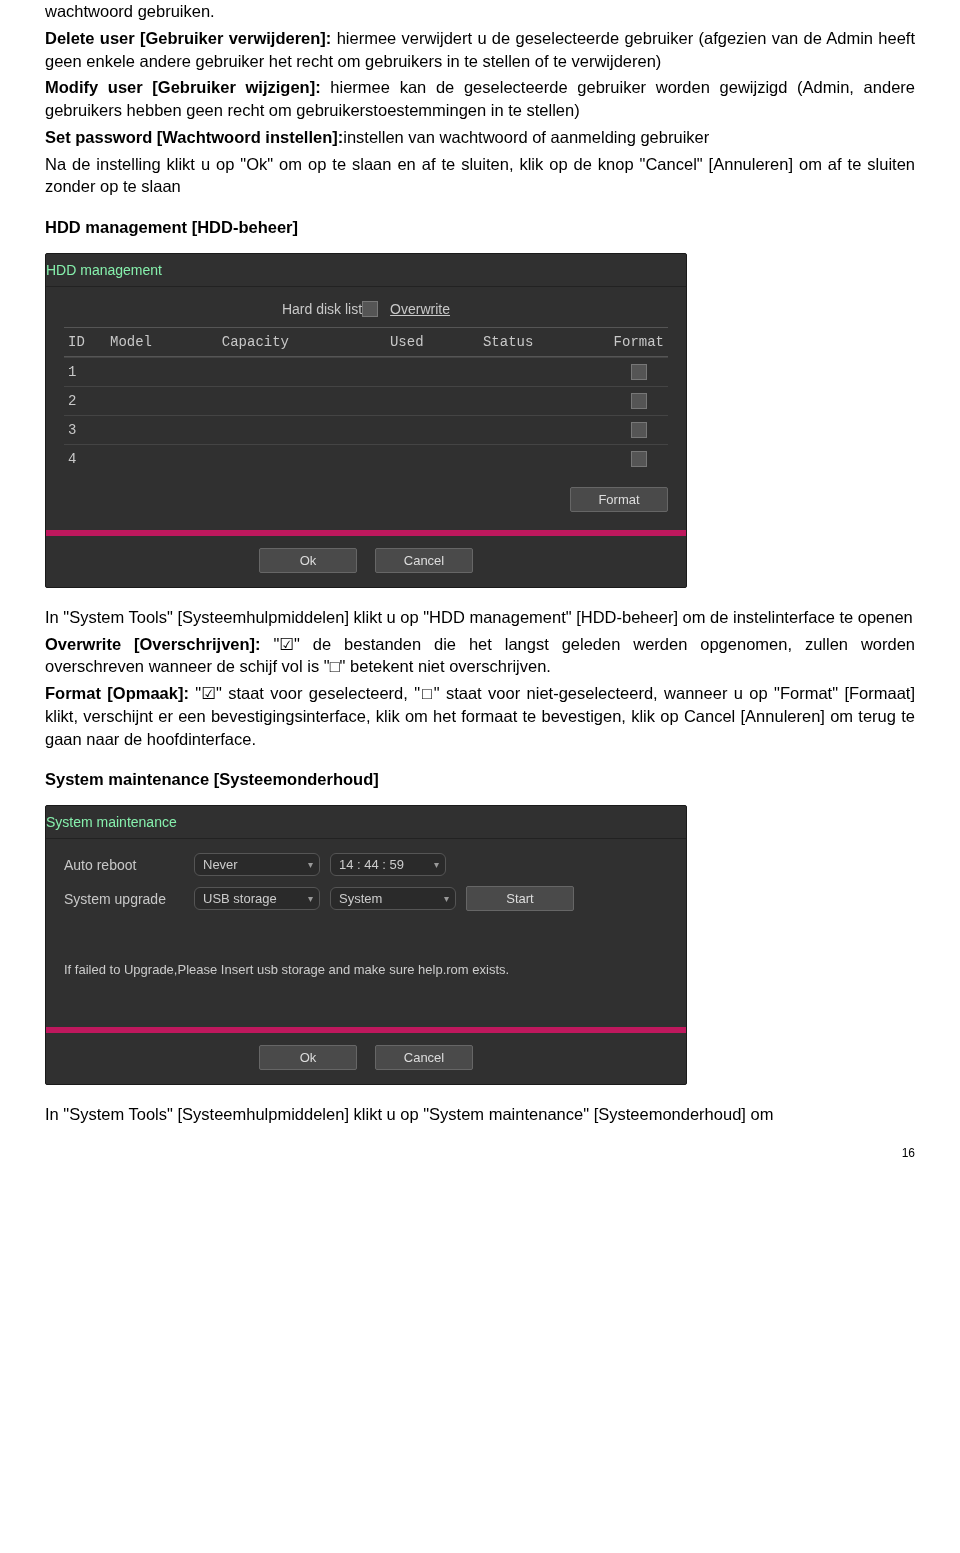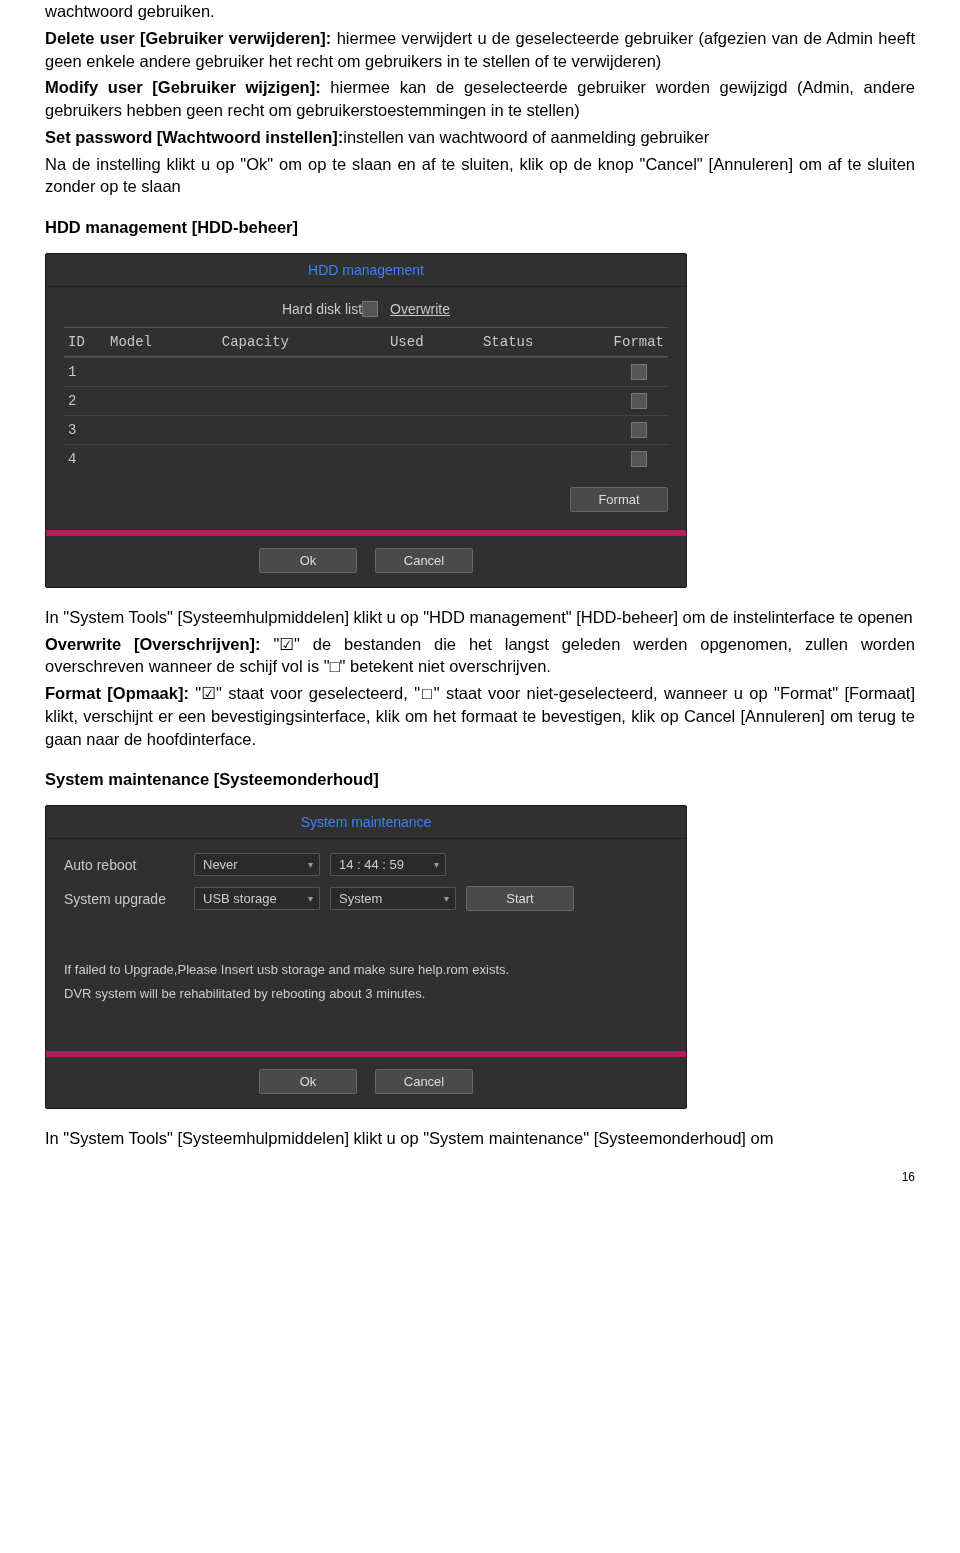--- a/index.html
+++ b/index.html
@@ -26,23 +26,23 @@
   .app-panel {
     background: #303030;
     color: #c8c8c8;
     width: 640px;
     border: 1px solid #1a1a1a;
     font-size: 14px;
     border-radius: 2px;
     margin-bottom: 18px;
   }
   .app-title {
-    text-align: center;
+    text-align: left;
     padding: 8px 0;
-    color: #3b82f6;
+    color: #86efac;
     border-bottom: 1px solid #222;
   }
   .app-body {
     padding: 14px 18px 18px 18px;
   }
   .hdd-row {
     display: flex;
     align-items: center;
     justify-content: center;
     margin-bottom: 10px;
@@ -96,21 +96,21 @@
   .okcancel {
     display: flex; justify-content: center; gap: 18px; padding: 12px 0 14px 0; border-top: 6px solid #be185d;
   }
   .sys-row {
     display: flex; align-items: center; gap: 10px; margin-bottom: 10px;
   }
   .sys-label { width: 120px; }
   .combo {
     display: flex; align-items: center; justify-content: space-between;
     background: #2a2a2a; border: 1px solid #555; padding: 3px 6px 3px 8px;
-    border-radius: 1px; min-width: 100px; font-size: 13px; color: #ccc;
+    border-radius: 6px; min-width: 100px; font-size: 13px; color: #ccc;
   }
   .combo .arrow { font-size: 10px; color: #999; }
   .timebox { min-width: 100px; }
   .msg-lines { margin-top: 50px; margin-bottom: 30px; font-size: 13px; color: #ccc; }
   .msg-lines p { margin-bottom: 6px; }
   .page-num {
     text-align: right;
     margin-top: 20px;
     font-size: 12px;
   }
@@ -237,21 +237,20 @@
           <span class="arrow">▾</span>
         </div>
         <div class="combo" style="min-width:110px">
           <span>System</span>
           <span class="arrow">▾</span>
         </div>
         <div class="btn" style="min-width:70px">Start</div>
       </div>
       <div class="msg-lines">
         <p>If failed to Upgrade,Please Insert usb storage and make sure help.rom exists.</p>
-        <p>DVR system will be rehabilitated by rebooting about 3 minutes.</p>
       </div>
     </div>
     <div class="okcancel">
       <div class="btn">Ok</div>
       <div class="btn">Cancel</div>
     </div>
   </div>
 
   <p class="justify">In "System Tools" [Systeemhulpmiddelen] klikt u op "System maintenance" [Systeemonderhoud] om</p>
 

